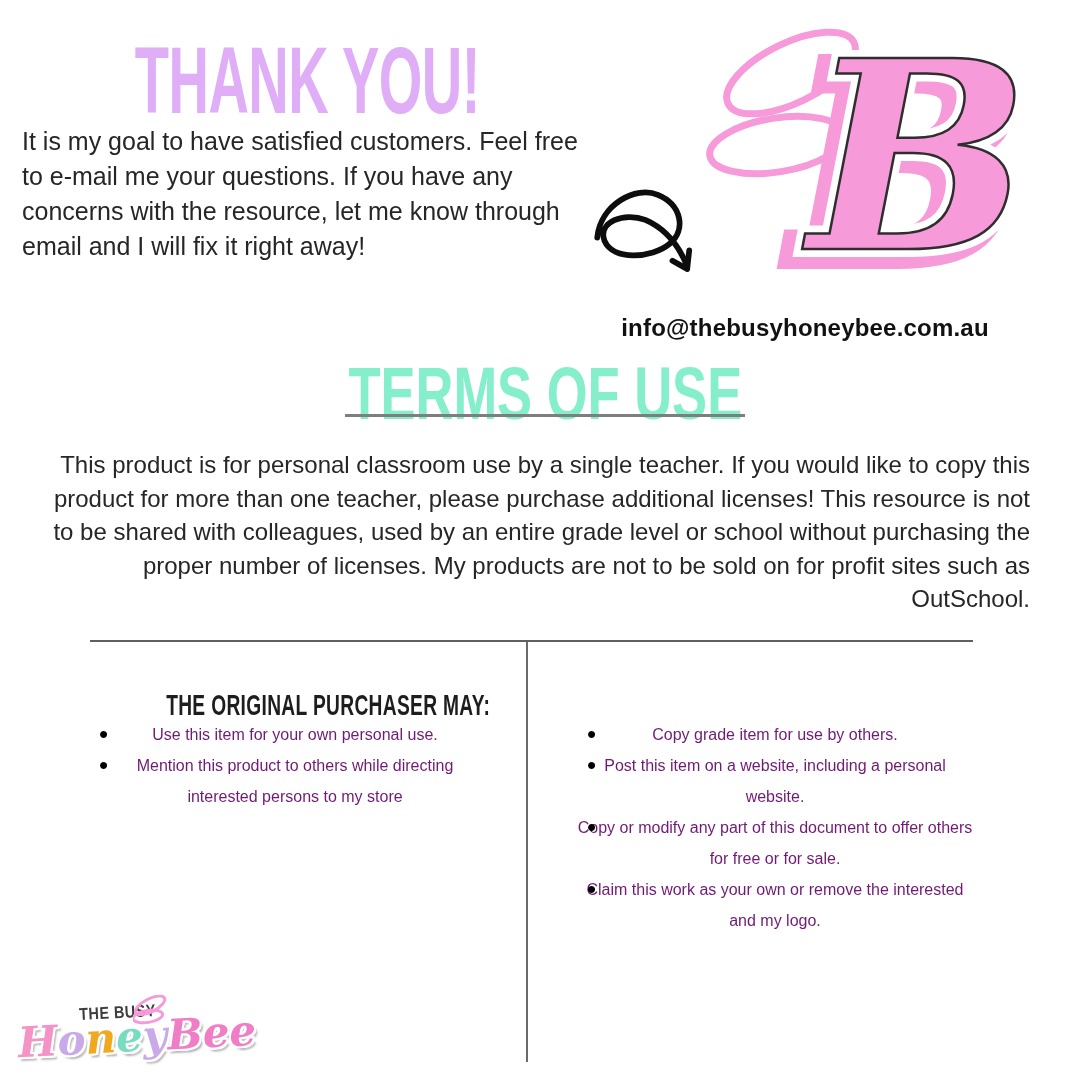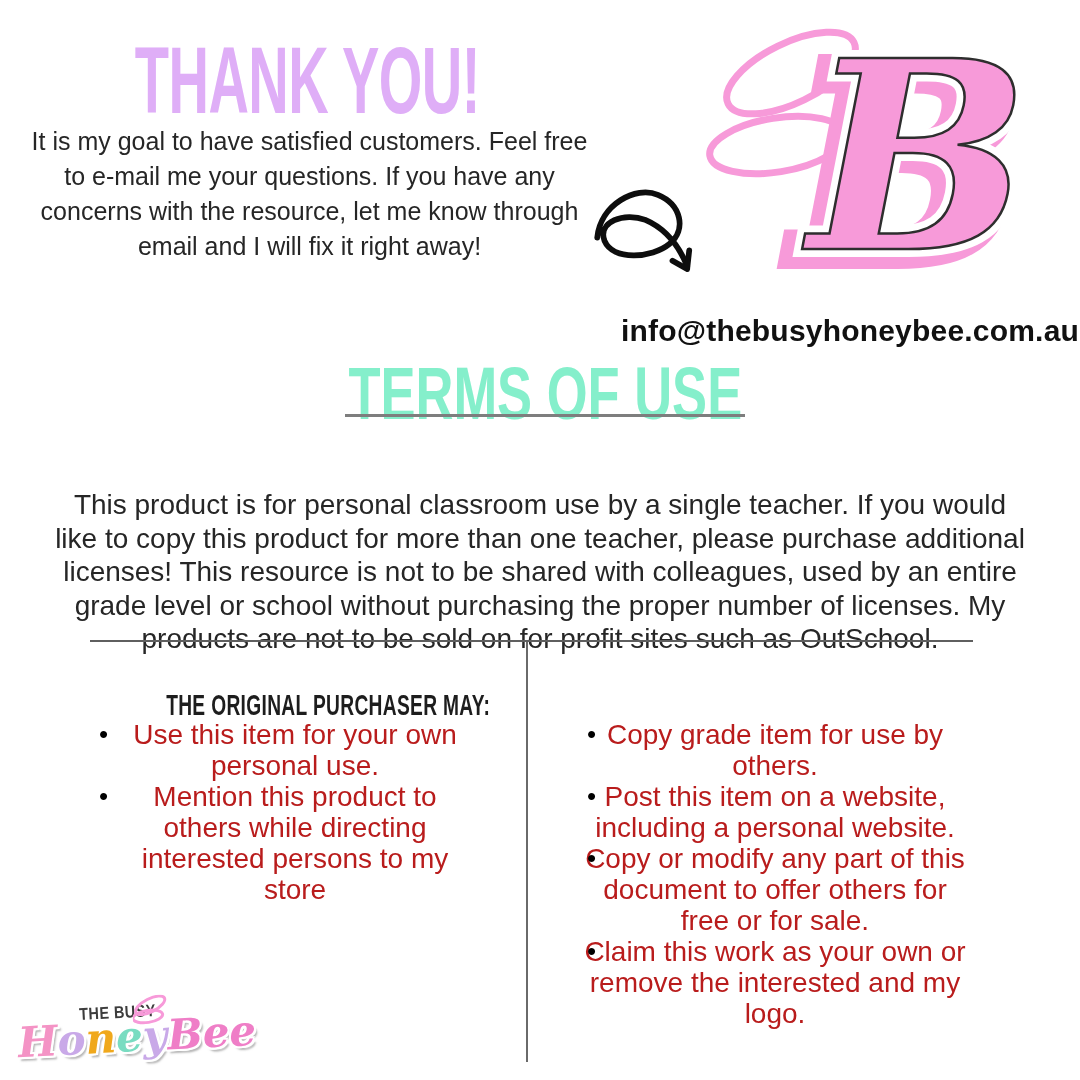--- a/index.html
+++ b/index.html
@@ -5,50 +5,50 @@
   html,body{margin:0;padding:0;background:#ffffff;}
   #page{
     position:relative;width:1080px;height:1080px;background:#ffffff;overflow:hidden;
     font-family:"Liberation Sans", sans-serif;color:#262626;
   }
   .condensed{display:inline-block;transform-origin:center top;white-space:nowrap;font-weight:bold;}
 
   
   .thank-title{position:absolute;left:0;top:26px;width:615px;text-align:center;}
   .thank-title .condensed{font-size:95px;transform:scaleX(0.59);letter-spacing:-1px;}
-  .intro{position:absolute;left:22px;top:124px;width:575px;text-align:center;
+  .intro{position:absolute;left:22px;top:124px;width:575px;text-align:left;
          font-size:25px;line-height:35px;color:#262626;}
 
   
   .arrow{position:absolute;left:592px;top:175px;width:115px;height:115px;}
 
   
   .b-logo{position:absolute;left:695px;top:5px;width:375px;height:295px;}
 
-  .email{position:absolute;left:621px;top:314px;width:440px;text-align:center;
-         font-size:30px;font-weight:bold;color:#111;letter-spacing:0.2px;}
+  .email{position:absolute;left:585px;top:314px;width:440px;text-align:center;
+         font-size:24px;font-weight:bold;color:#111;letter-spacing:0.2px;}
 
   
   .terms-title{position:absolute;left:0;top:350px;width:1090px;text-align:center;}
   .terms-title .condensed{font-size:75px;transform:scaleX(0.70);}
   .terms-underline{position:absolute;left:345px;top:414px;width:400px;height:3px;background:#7e7e7e;}
-  .terms-body{position:absolute;left:50px;top:448px;width:980px;text-align:center;
-              font-size:28px;line-height:33.5px;color:#262626;margin-top:40px;}
+  .terms-body{position:absolute;left:50px;top:448px;width:980px;text-align:right;
+              font-size:24px;line-height:33.5px;color:#262626;}
 
   
   .hline{position:absolute;left:90px;top:640px;width:883px;height:2px;background:#5f5f5f;}
   .vline{position:absolute;left:526px;top:642px;width:2px;height:420px;background:#6a6a6a;}
 
   
   .col-head{position:absolute;text-align:center;color:#1d1d1d;margin-top:20px;}
   .col-head .condensed{font-size:30px;transform:scaleX(0.64);letter-spacing:0.5px;}
   .col-head.left{left:75px;top:668px;width:440px;}
   .col-head.right{left:535px;top:668px;width:480px;}
   ul.terms-list{position:absolute;margin:0;padding:0;list-style:none;
-                font-size:28px;line-height:31px;color:#b91c1c;}
+                font-size:16px;line-height:31px;color:#701a75;}
   ul.terms-list.left{left:75px;top:719px;width:440px;}
   ul.terms-list.right{left:535px;top:719px;width:480px;}
   ul.terms-list li{position:relative;text-align:center;padding:0 42px;}
   ul.terms-list li::before{content:"\2022";position:absolute;font-size:26px;color:#000;}
   ul.terms-list.left li::before{left:24px;}
   ul.terms-list.right li::before{left:52px;}
 
   
   .brand{position:absolute;left:18px;top:1000px;width:240px;height:80px;transform:rotate(-3deg);}
   .brand-top{position:absolute;left:56px;top:2px;color:#3c3c3c;}

